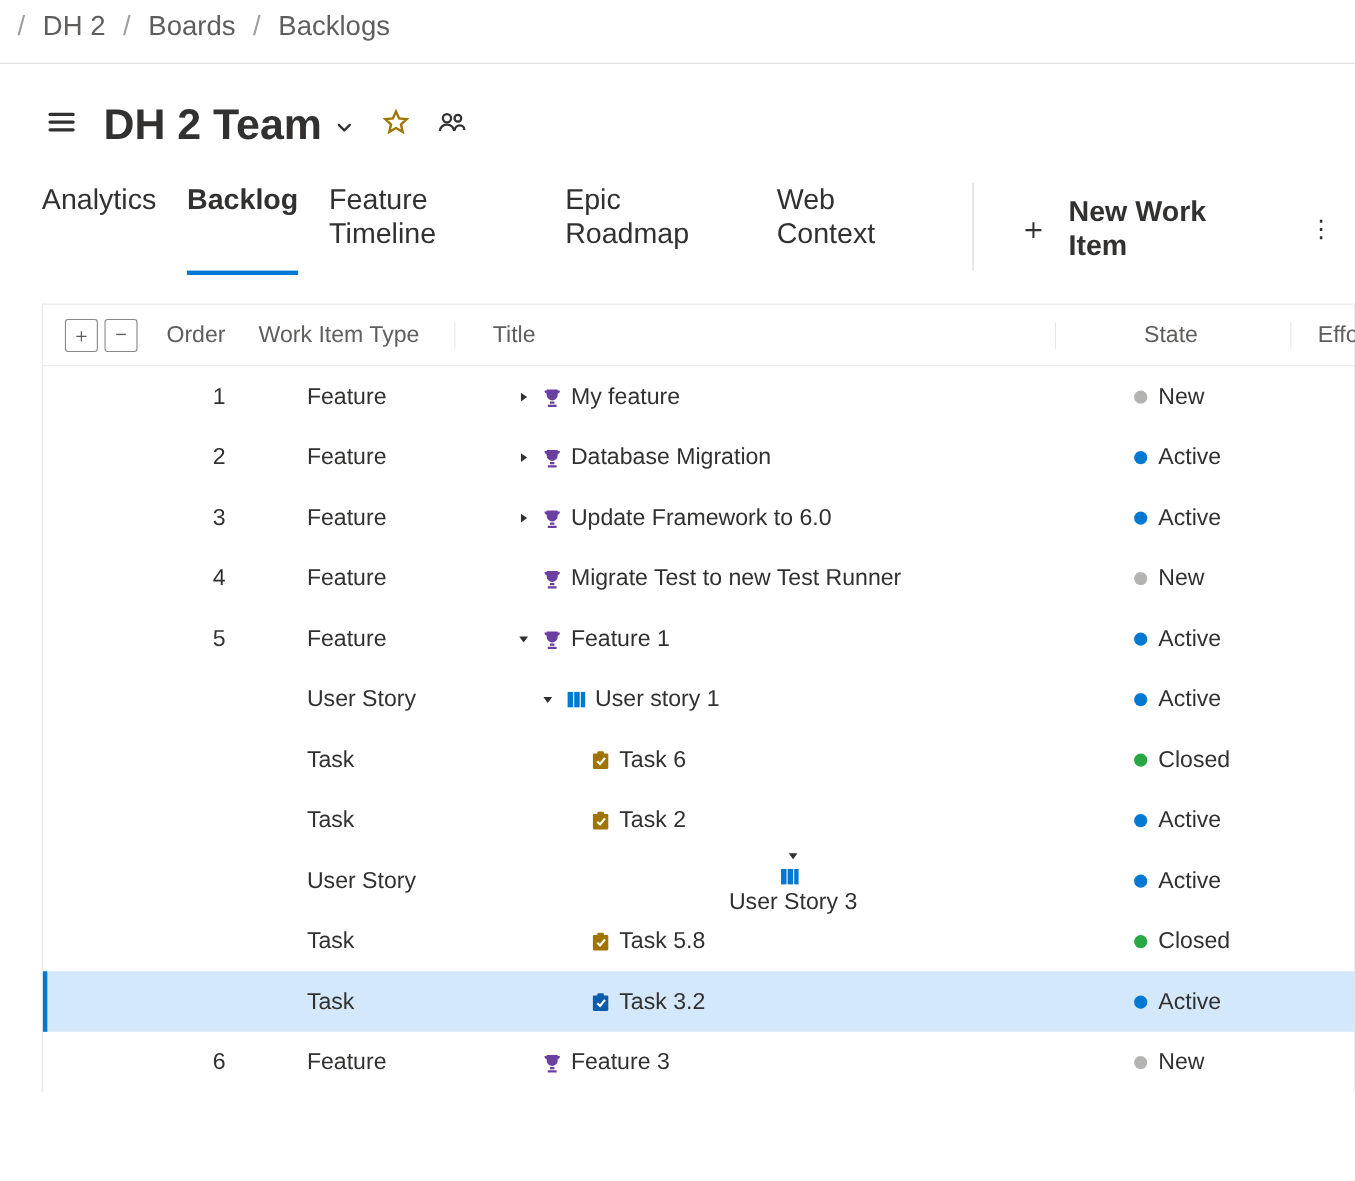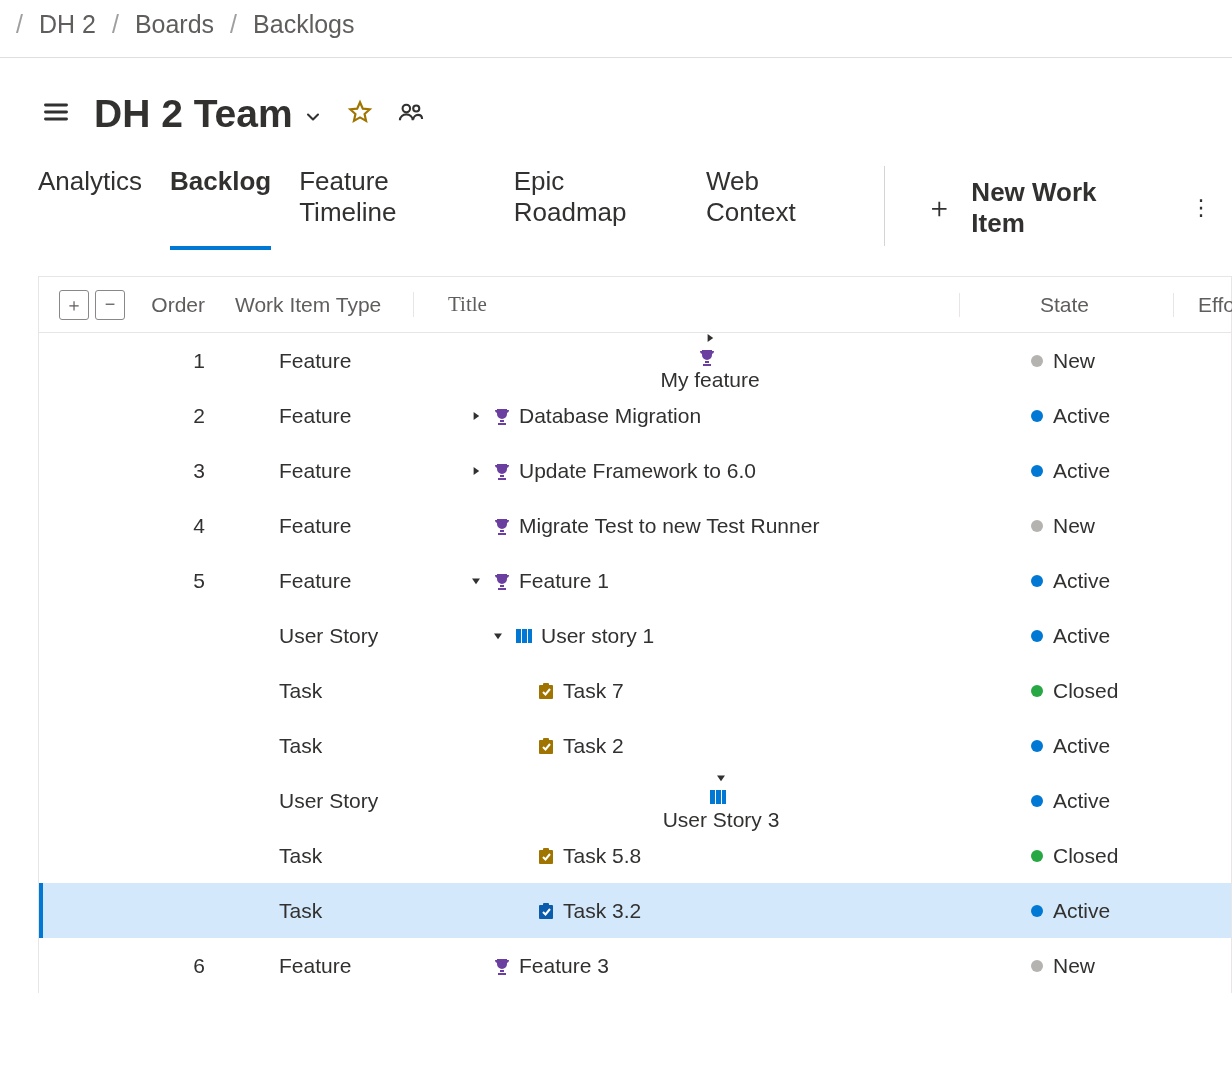--- a/index.html
+++ b/index.html
@@ -112,21 +112,21 @@
   .sqbtn {
     width: 30px; height: 30px;
     border: 1.5px solid #8a8886;
     border-radius: 3px;
     display:flex; align-items:center; justify-content:center;
     font-size: 18px;
     cursor: pointer;
   }
   .col-order { width: 84px; text-align: right; padding-right: 30px;}
   .col-type  { width: 178px; }
-  .col-title { flex: 1; padding-left: 34px; border-left: 1px solid #e8e6e4; font-family: Liberation Serif, serif; }
+  .col-title { flex: 1; padding-left: 34px; border-left: 1px solid #e8e6e4; }
   .col-state { width: 214px; border-left: 1px solid #e8e6e4; padding-left: 80px;}
   .col-effort{ width: 58px; border-left: 1px solid #e8e6e4; padding-left: 24px;}
 
   .row {
     display:flex;
     align-items:center;
     height: 55px;
     font-size: 21px;
   }
   .row.selected {
@@ -230,21 +230,21 @@
     <div class="col-type">Work Item Type</div>
     <div class="col-title">Title</div>
     <div class="col-state">State</div>
     <div class="col-effort">Effort</div>
   </div>
   <div id="rows">
       <div class="row">
         <div class="cell-controls"></div>
         <div class="cell-order">1</div>
         <div class="cell-type">Feature</div>
-        <div class="cell-title" style="padding-left: 4px; flex-direction: column;">
+        <div class="cell-title" style="padding-left: 4px;">
           <span class="twist">
             <svg viewBox="0 0 20 20">
               <use href="#ic-chev-right"></use>
             </svg>
           </span>
           <span class="wi-icon">
             <svg viewBox="0 0 20 20">
               <use href="#ic-trophy"></use>
             </svg>
           </span>
@@ -371,21 +371,21 @@
         <div class="cell-controls"></div>
         <div class="cell-order"></div>
         <div class="cell-type">Task</div>
         <div class="cell-title" style="padding-left: 48px;">
           <span class="twist"></span>
           <span class="wi-icon">
             <svg viewBox="0 0 20 20">
               <use href="#ic-task"></use>
             </svg>
           </span>
-          <span>Task 7</span>
+          <span>Task 6</span>
         </div>
         <div class="cell-state">
           <span class="state-dot dot-closed"></span>
           <span>Closed</span>
         </div>
         <div class="cell-effort"></div>
       </div>
       <div class="row">
         <div class="cell-controls"></div>
         <div class="cell-order"></div>

